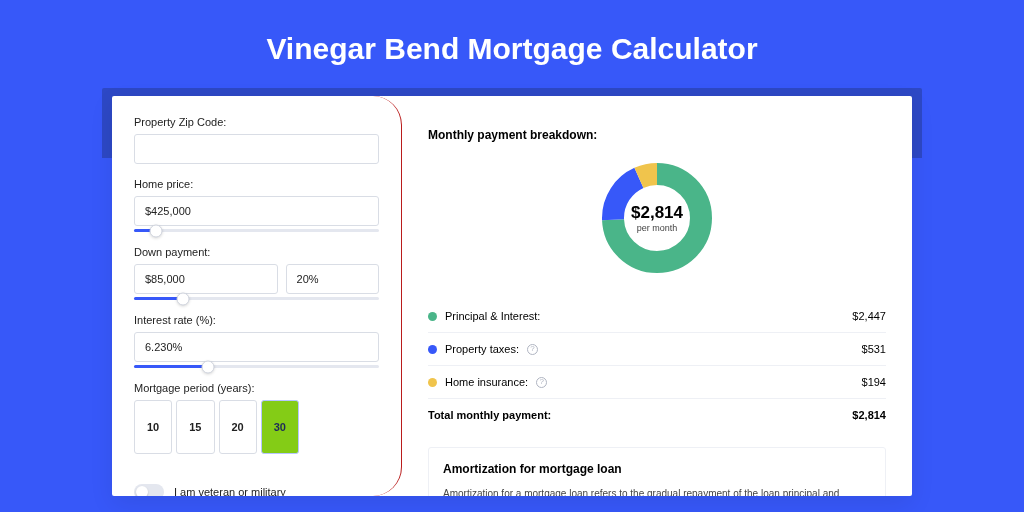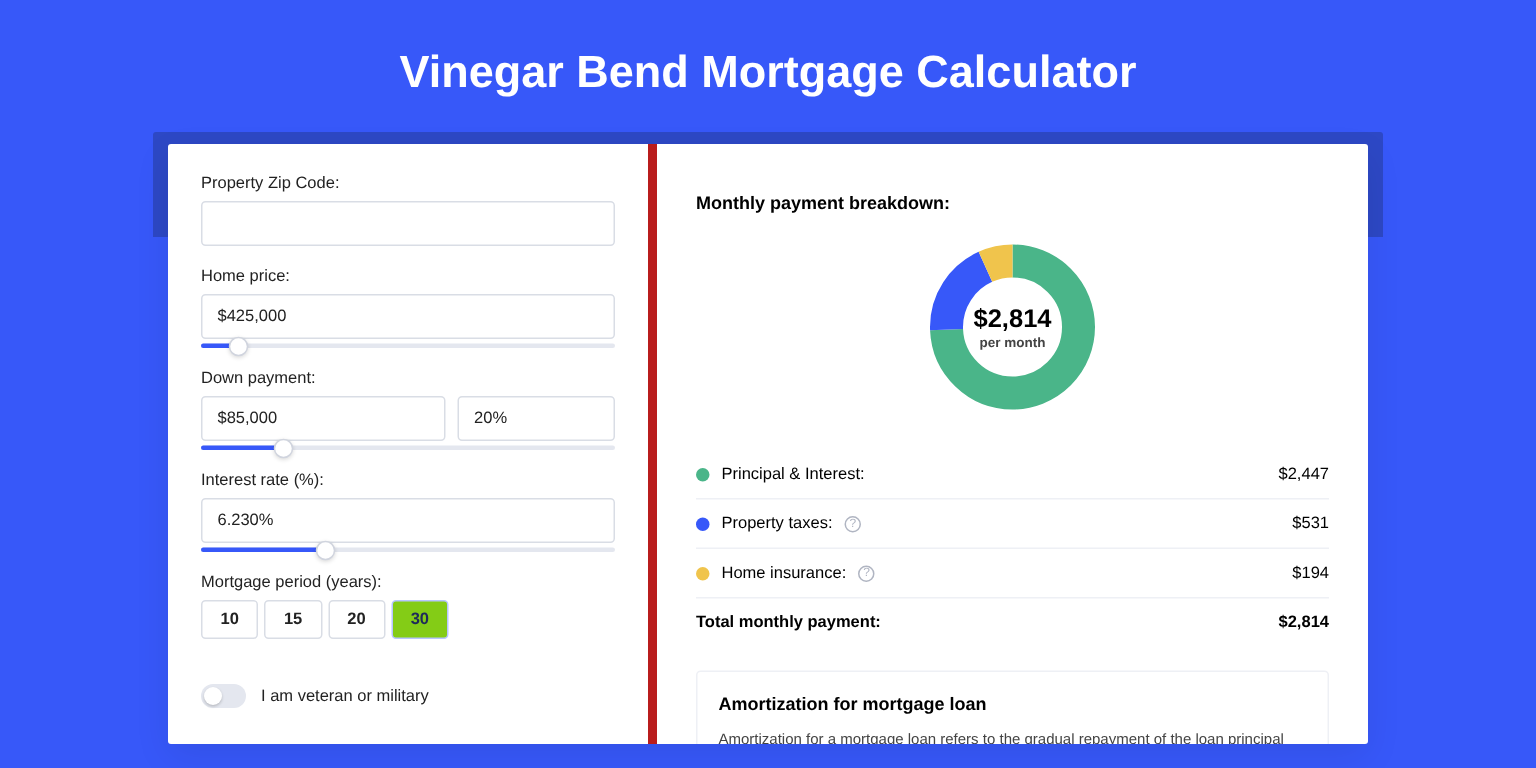--- a/index.html
+++ b/index.html
@@ -28,23 +28,24 @@
     background: #fff;
     width: 800px;
     margin: -62px auto 0;
     display: flex;
     border-radius: 2px;
     box-shadow: 0 8px 24px rgba(0,0,0,.08);
     height: 400px;
     overflow: hidden;
   }
   .left {
-    width: 326px;
+    width: 290px;
     padding: 20px 22px 20px 22px;
-    border-right: 6px solid #b91c1c;
+    border-right: 1px solid #b91c1c;
+    border-radius: 29px;
   }
   .right {
     flex: 1;
     padding: 32px 26px;
   }
   .label {
     font-size: 11px;
     color: #222;
     margin-bottom: 6px;
   }
@@ -89,21 +90,21 @@
     transform: translate(-50%, -50%);
     box-shadow: 0 1px 3px rgba(0,0,0,.15);
   }
   .period-group {
     display: flex;
     gap: 4px;
     margin-top: 4px;
   }
   .period-btn {
     font-size: 11px;
-    padding: 6px 12px;
+    padding: 20px 12px;
     border: 1px solid #d9dde5;
     border-radius: 3px;
     background: #fff;
     cursor: pointer;
     font-weight: 600;
     color: #222;
   }
   .period-btn.active {
     background: #84cc16;
     border-color: #b7c5ff;
@@ -148,21 +149,21 @@
   .donut svg { transform: rotate(-90deg); }
   .donut-center {
     position: absolute;
     inset: 0;
     display: flex;
     flex-direction: column;
     align-items: center;
     justify-content: center;
   }
   .donut-amount { font-size: 17px; font-weight: 800; }
-  .donut-sub { font-size: 9px; color: #444; font-weight: bold; }
+  .donut-sub { font-size: 9px; color: #444; }
   .brow {
     display: flex;
     align-items: center;
     justify-content: space-between;
     padding: 10px 0;
     border-top: 1px solid #eef0f5;
     font-size: 11px;
   }
   .brow:first-of-type { border-top: none; }
   .brow.total { font-weight: 700; }

